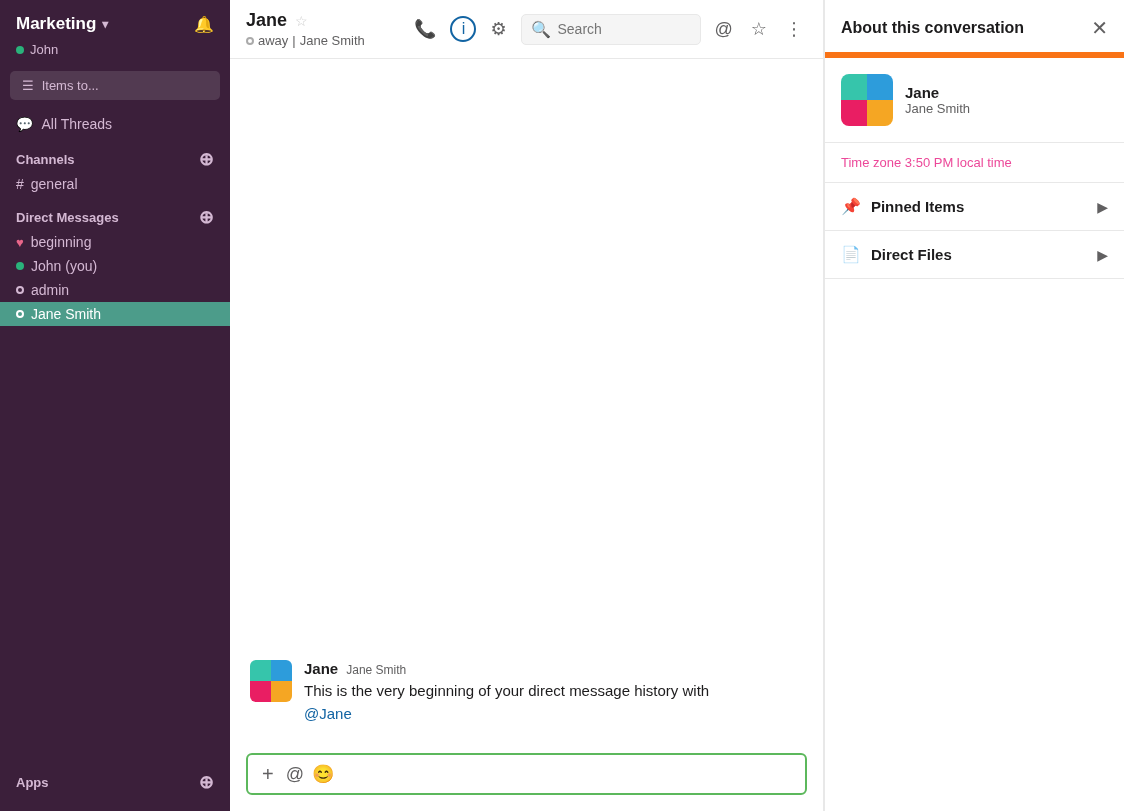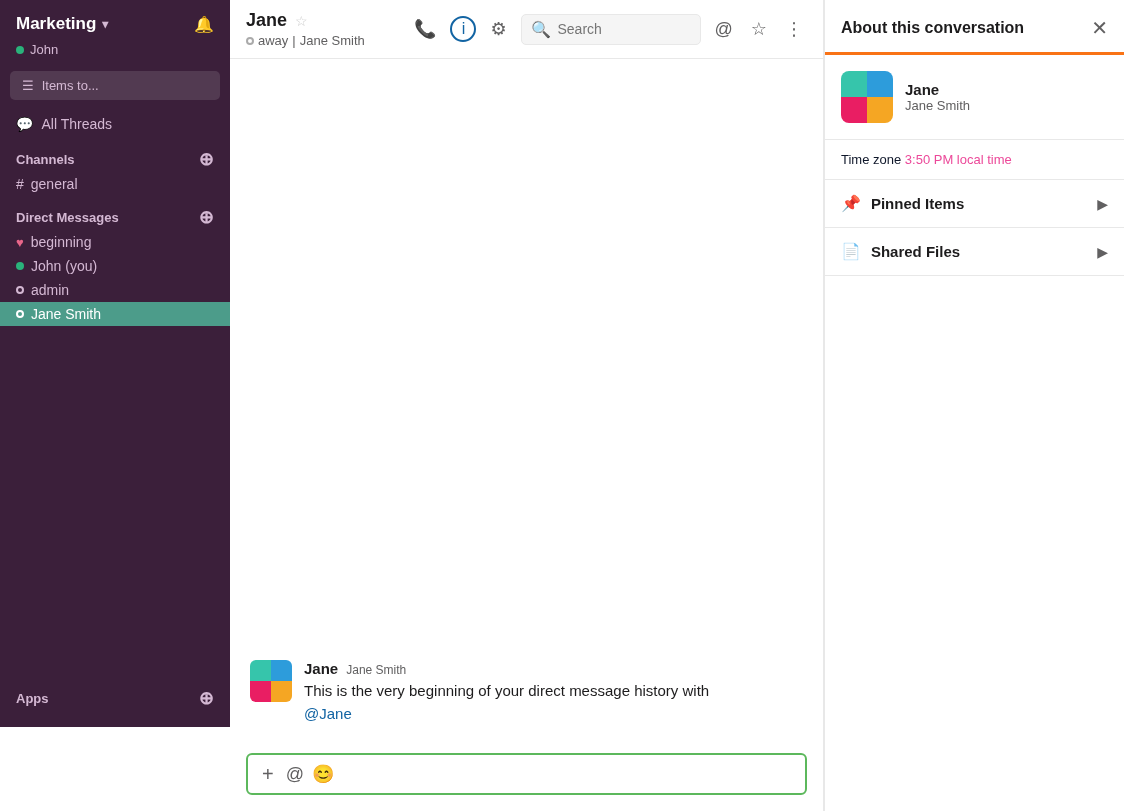--- a/index.html
+++ b/index.html
@@ -6,21 +6,21 @@
     body { font-family: -apple-system, BlinkMacSystemFont, 'Segoe UI', sans-serif; display: flex; width: 1124px; height: 811px; overflow: hidden; background: #fff; }
 
     
     #sidebar {
       width: 230px;
       min-width: 230px;
       background: #3b1f3a;
       color: #d4b8d3;
       display: flex;
       flex-direction: column;
-      height: 727px;
+      height: 811px;
       overflow: hidden;
     }
     #sidebar-header {
       display: flex;
       align-items: center;
       justify-content: space-between;
       padding: 14px 16px 6px;
       color: #fff;
     }
     #sidebar-header-title {
@@ -246,21 +246,21 @@
       border-left: 1px solid #e8e8e8;
       height: 811px;
       display: flex;
       flex-direction: column;
     }
     #panel-header {
       display: flex;
       align-items: center;
       justify-content: space-between;
       padding: 16px 16px 12px;
-      border-bottom: 3px solid #f97316;
+      border-bottom: 6px solid #f97316;
     }
     #panel-title { font-size: 16px; font-weight: 700; color: #1d1c1d; }
     #close-panel-btn { background: none; border: none; cursor: pointer; font-size: 20px; color: #616061; }
 
     #panel-person {
       display: flex;
       align-items: center;
       gap: 12px;
       padding: 16px;
       border-bottom: 1px solid #e8e8e8;
@@ -277,21 +277,21 @@
     .panel-person-info { display: flex; flex-direction: column; }
     .panel-person-name { font-size: 15px; font-weight: 700; color: #1d1c1d; }
     .panel-person-full { font-size: 13px; color: #616061; }
 
     #panel-timezone {
       padding: 12px 16px;
       font-size: 13px;
       color: #616061;
       border-bottom: 1px solid #e8e8e8;
     }
-    #panel-timezone span { color: #0f172a; font-weight: 500; }
+    #panel-timezone span { color: #ec4899; font-weight: 500; }
 
     .panel-section {
       display: flex;
       align-items: center;
       justify-content: space-between;
       padding: 14px 16px;
       border-bottom: 1px solid #e8e8e8;
       cursor: pointer;
     }
     .panel-section-left { display: flex; align-items: center; gap: 10px; }
@@ -448,17 +448,17 @@
     <div class="panel-section-left">
       <span class="section-icon-pin">📌</span>
       <span class="panel-section-label">Pinned Items</span>
     </div>
     <span class="chevron-right">▶</span>
   </div>
 
   <div class="panel-section">
     <div class="panel-section-left">
       <span class="section-icon-file">📄</span>
-      <span class="panel-section-label">Shared Files</span>
+      <span class="panel-section-label">Direct Files</span>
     </div>
     <span class="chevron-right">▶</span>
   </div>
 </div>
 
 </body></html>

